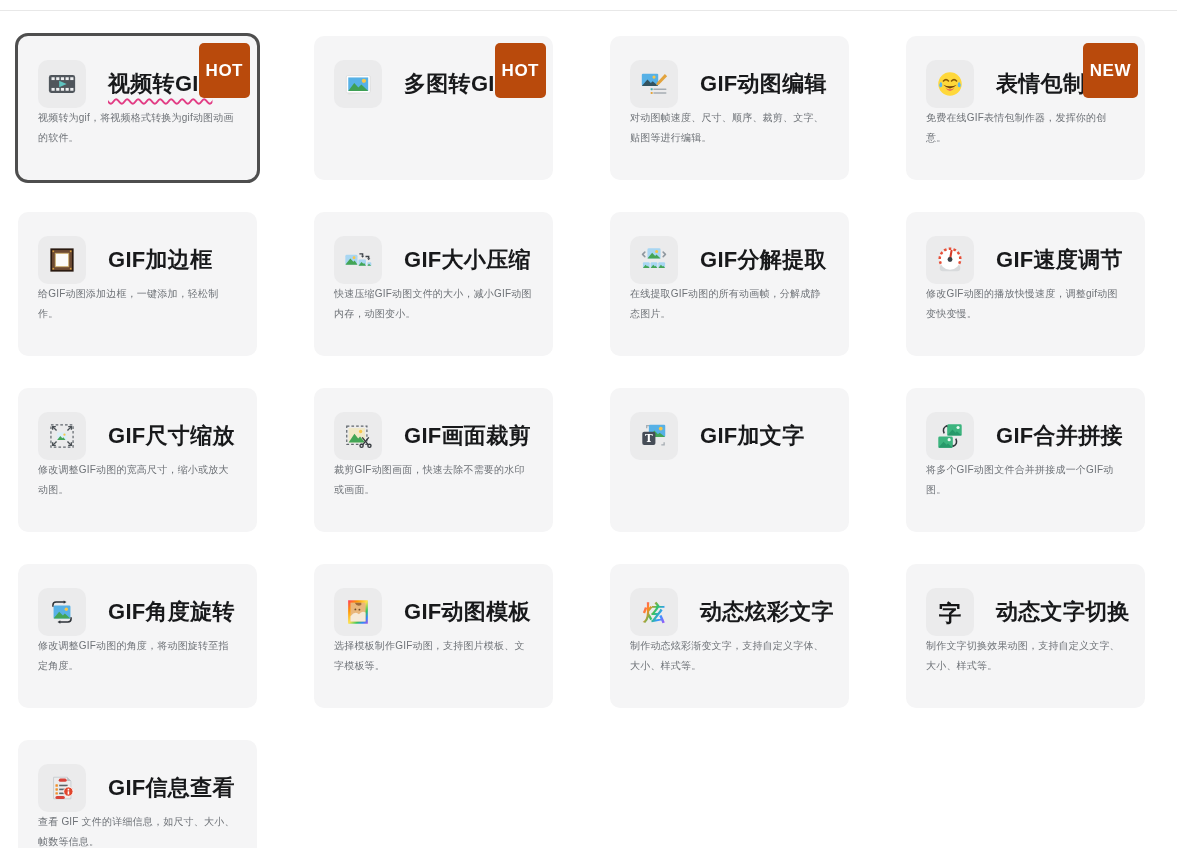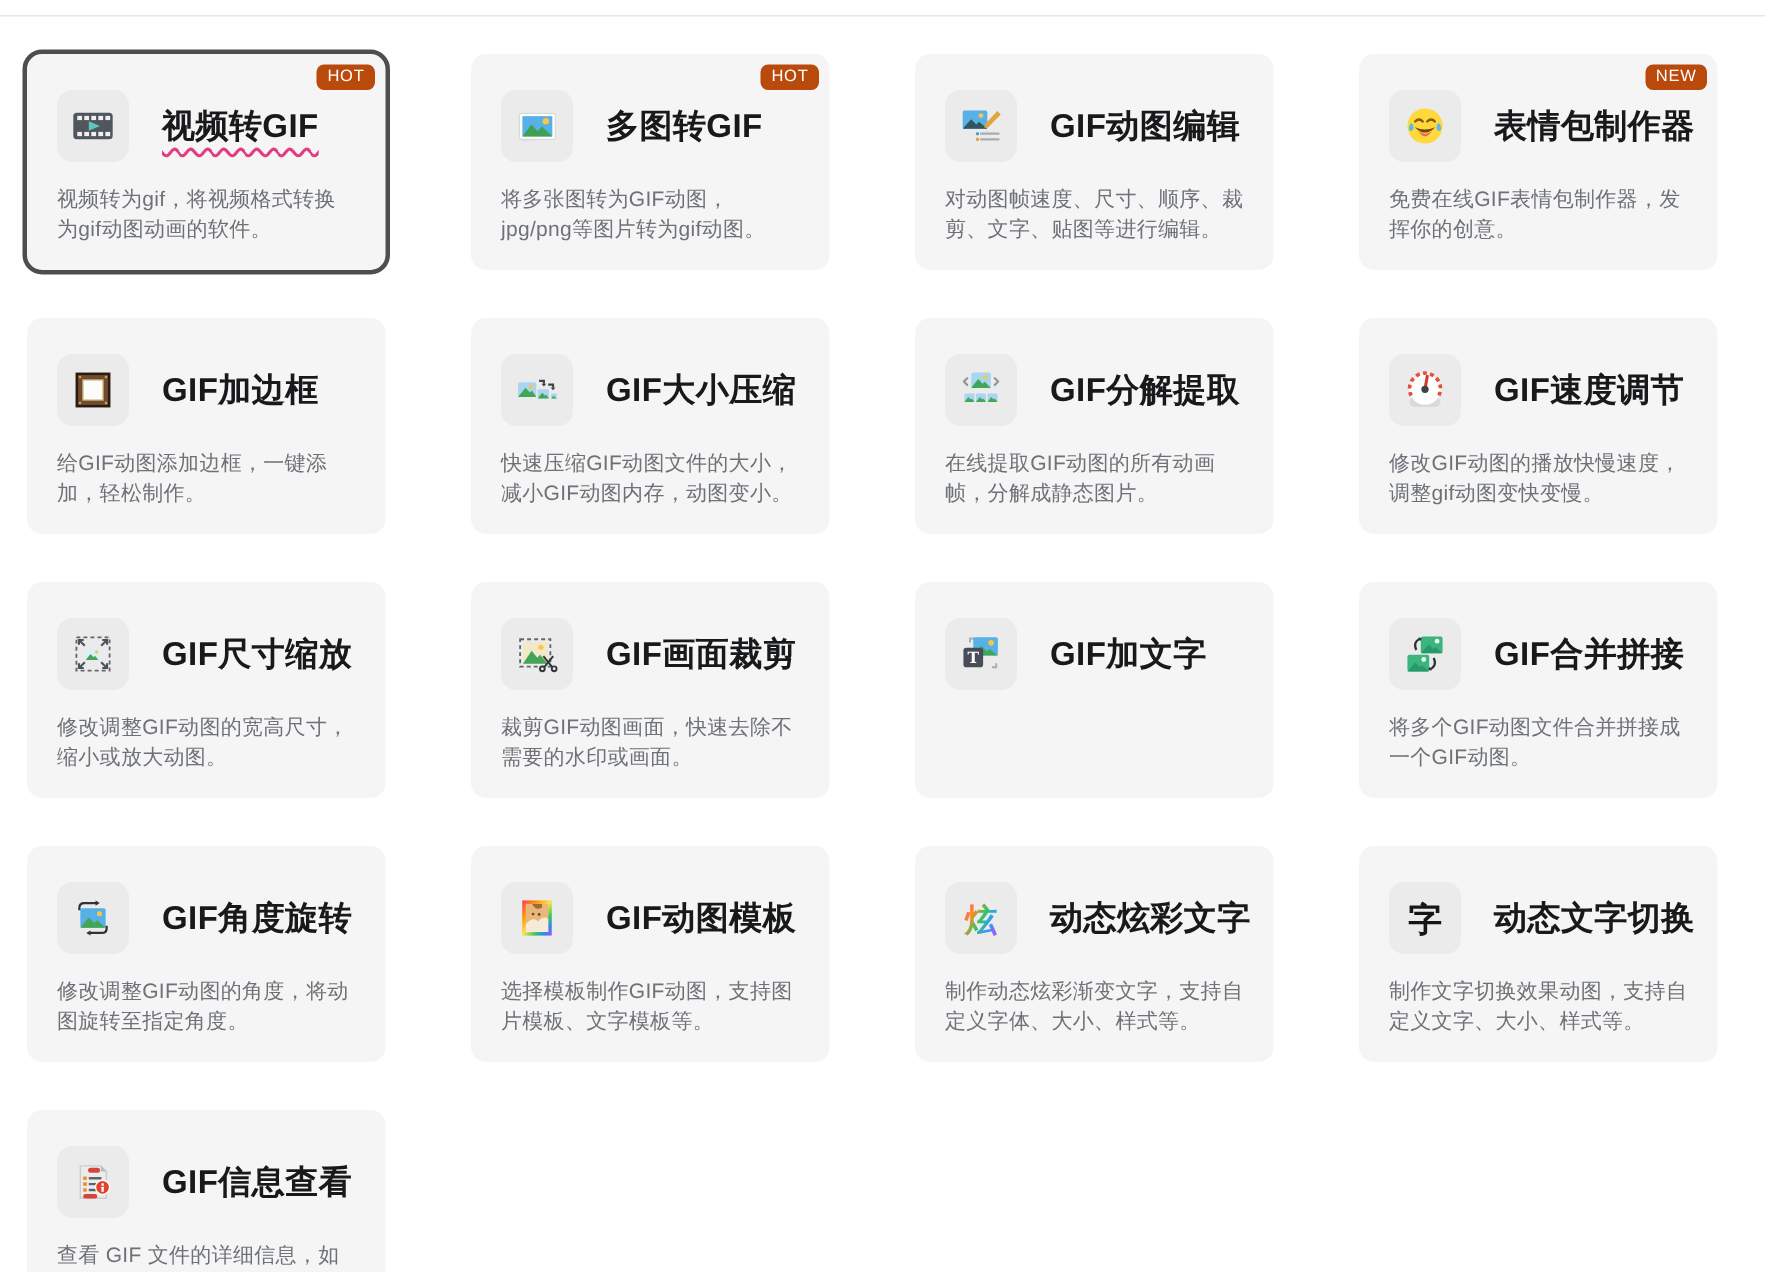--- a/index.html
+++ b/index.html
@@ -26,43 +26,42 @@
     cursor:pointer;
   }
   .card.selected{
     outline:3px solid var(--sel-border,#4e4e4e);
     outline-offset:0;
   }
   .badge{
     position:absolute;top:7px;right:7px;
     background:var(--badge-bg,#b94a0c);
     color:var(--badge-fg,#fff);
-    font-size:11px;font-weight:normal;letter-spacing:.5px;
-    padding:3px 7px;border-radius:5px;line-height:1;
+    font-size:17px;font-weight:bold;letter-spacing:.5px;
+    padding:19px 7px;border-radius:5px;line-height:1;
   }
   .card-head{display:flex;align-items:center;gap:22px;height:48px;}
   .icon-box{
     width:48px;height:48px;flex:0 0 48px;
     background:var(--icon-bg,#ebebec);
     border-radius:10px;
     display:flex;align-items:center;justify-content:center;
   }
   .icon-box svg{width:30px;height:30px;display:block;}
   .title{
     font-size:22px;font-weight:bold;color:var(--title-fg,#18191b);
     letter-spacing:.3px;white-space:nowrap;
   }
   .title.underlined{
     text-decoration:underline wavy var(--underline,#e23c84);
     text-decoration-thickness:2px;
     text-underline-offset:7px;
   }
   .desc{
-    margin-top:14px;
-    font-size:14px;line-height:20px;
+    font-size:10px;line-height:20px;
     color:var(--desc-fg,#6e7277);
     letter-spacing:.2px;
   }
 </style>
 </head>
 <body style="--badge-bg: #b94a0c; --badge-fg: #ffffff; --sel-border: #4e4e4e; --underline: #e23c84; --card-bg: #f5f5f6; --icon-bg: #ebebec; --title-fg: #18191b; --desc-fg: #6e7277;">
 
 <div class="top-strip"></div>
 
 <div class="tool-grid">
@@ -98,21 +97,20 @@
           <svg viewBox="0 0 32 32">
             <rect x="4" y="8.5" width="25" height="17.5" rx="1.5" fill="#e3e3e3" transform="rotate(-8 16 17)"></rect>
             <rect x="3.5" y="7" width="25.5" height="18.5" rx="1.5" fill="#fff" stroke="#d9d9d9" stroke-width="0.8"></rect>
             <rect x="5.6" y="9" width="21.3" height="14.4" fill="#57b1e6"></rect>
             <circle cx="22.3" cy="12.6" r="2.3" fill="#f8c64a"></circle>
             <path d="M5.6 23.4 L12 15 L16.4 19.8 L19.6 16.4 L26.9 23.4 Z" fill="#3fa054"></path>
           </svg>
         </div>
       <div class="title">多图转GIF</div>
     </div>
-    <div class="desc">将多张图转为GIF动图，jpg/png等图片转为gif动图。</div>
   </div>
     <div class="card">
 
     <div class="card-head">
       <div class="icon-box">
           <svg viewBox="0 0 32 32">
             <rect x="3" y="5" width="17.5" height="13" rx="1.2" fill="#57b1e6"></rect>
             <circle cx="16" cy="8.6" r="1.7" fill="#f8c64a"></circle>
             <path d="M3 18 L9 11.2 L12.6 15 L14.6 13 L20.5 18 Z" fill="#33535f"></path>
             <path d="M27.6 5.4 L30 7.8 L21.2 16.8 L18.4 17.4 L19 14.6 Z" fill="#e3a43e"></path>

